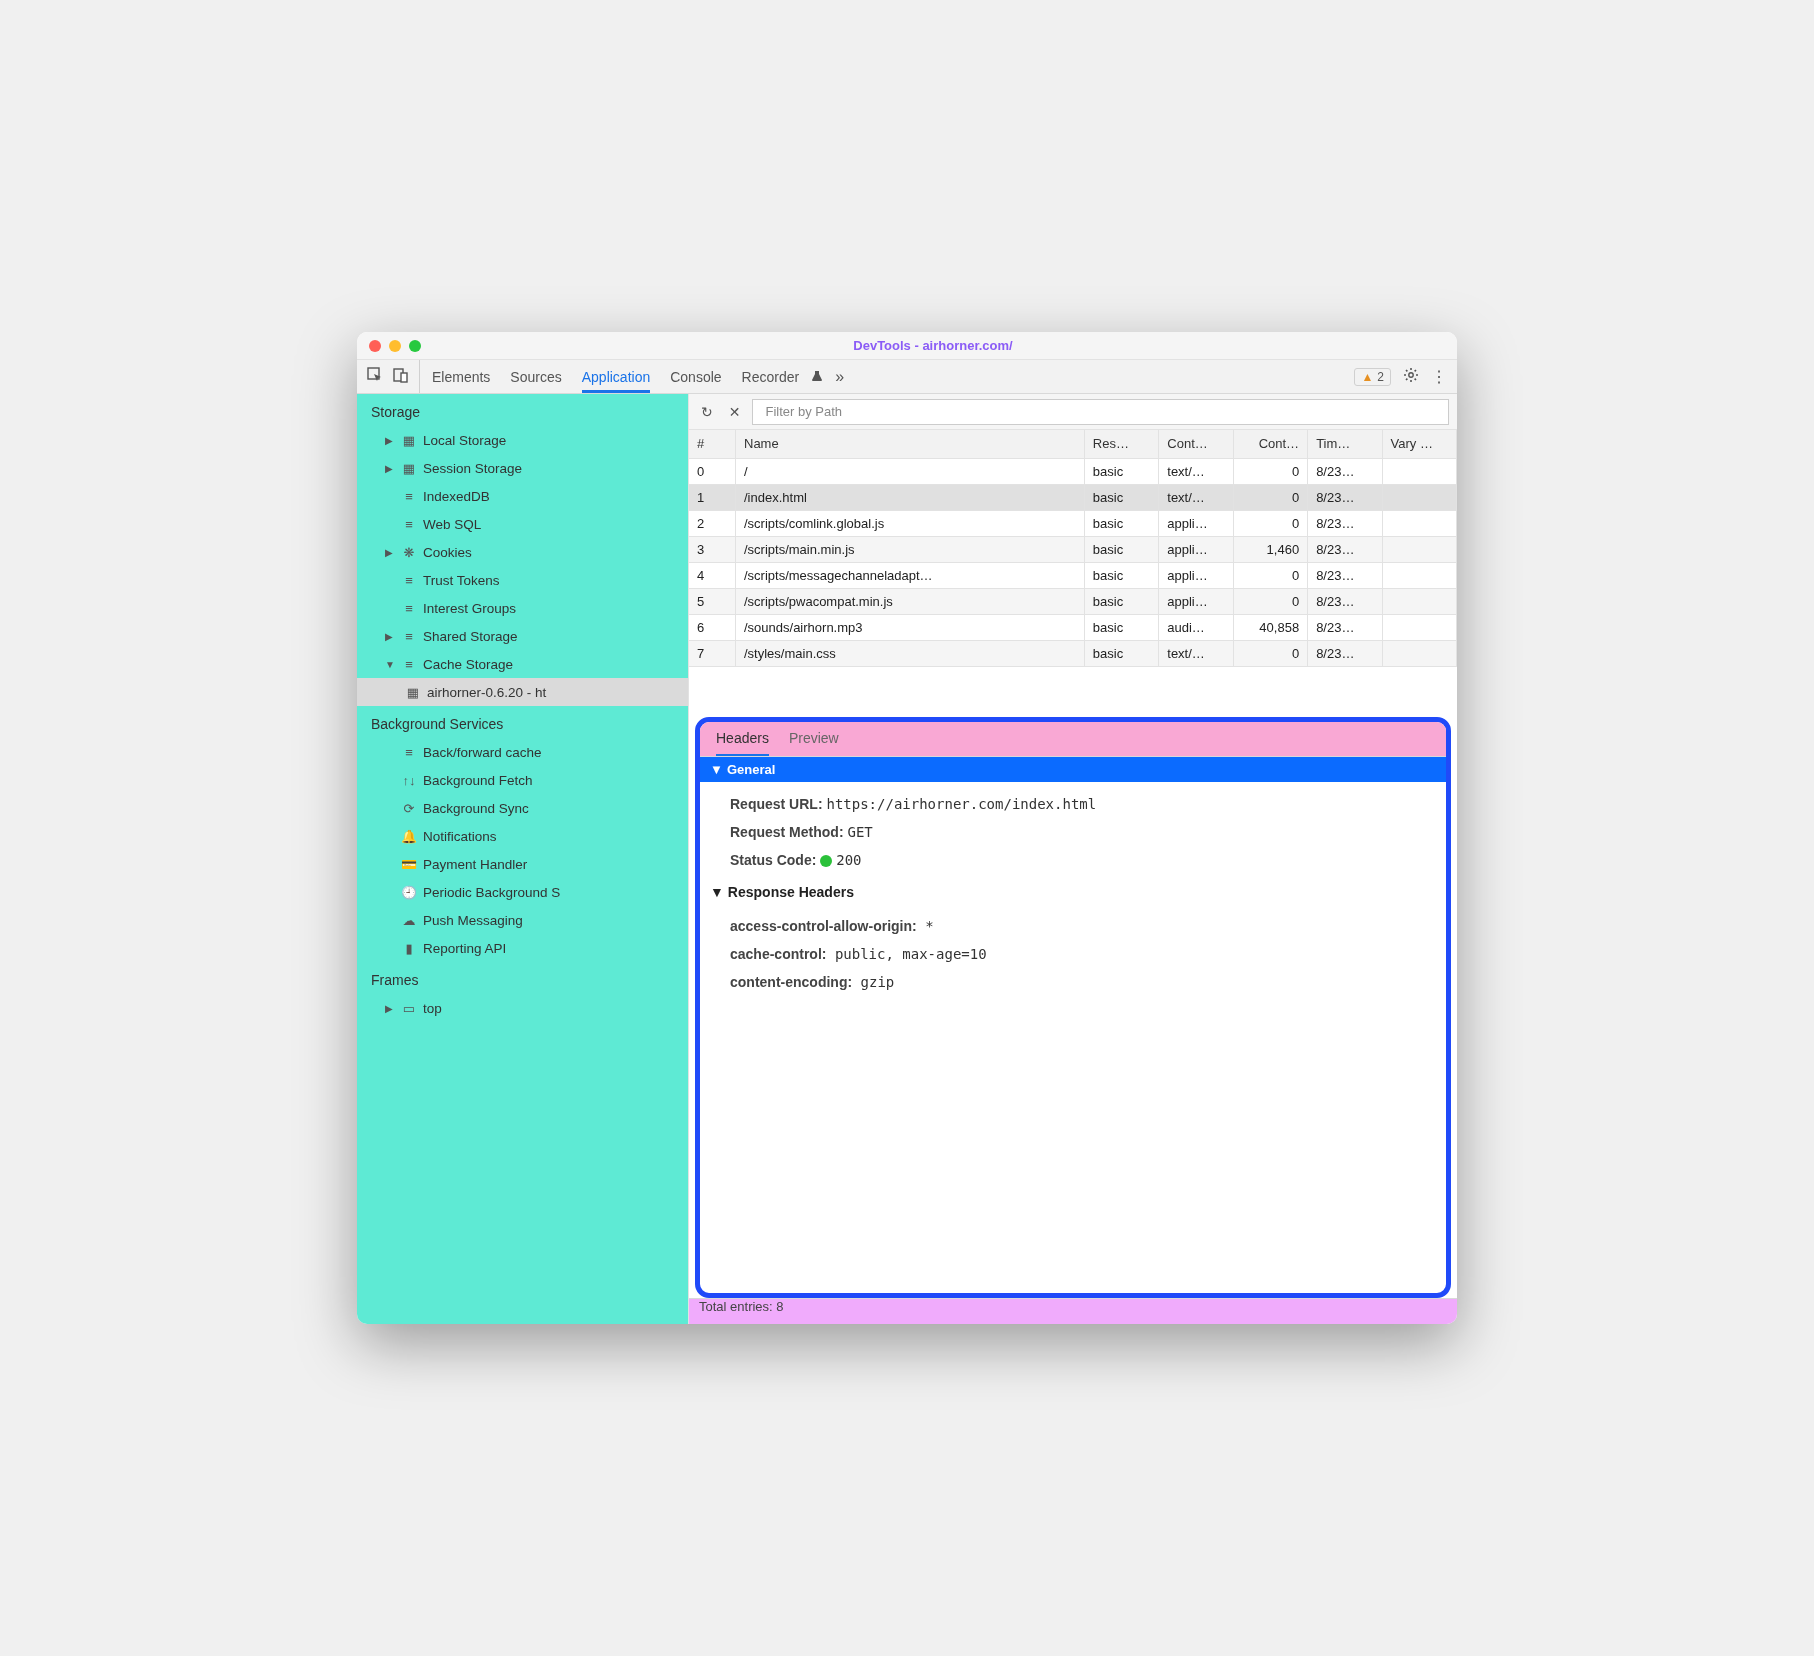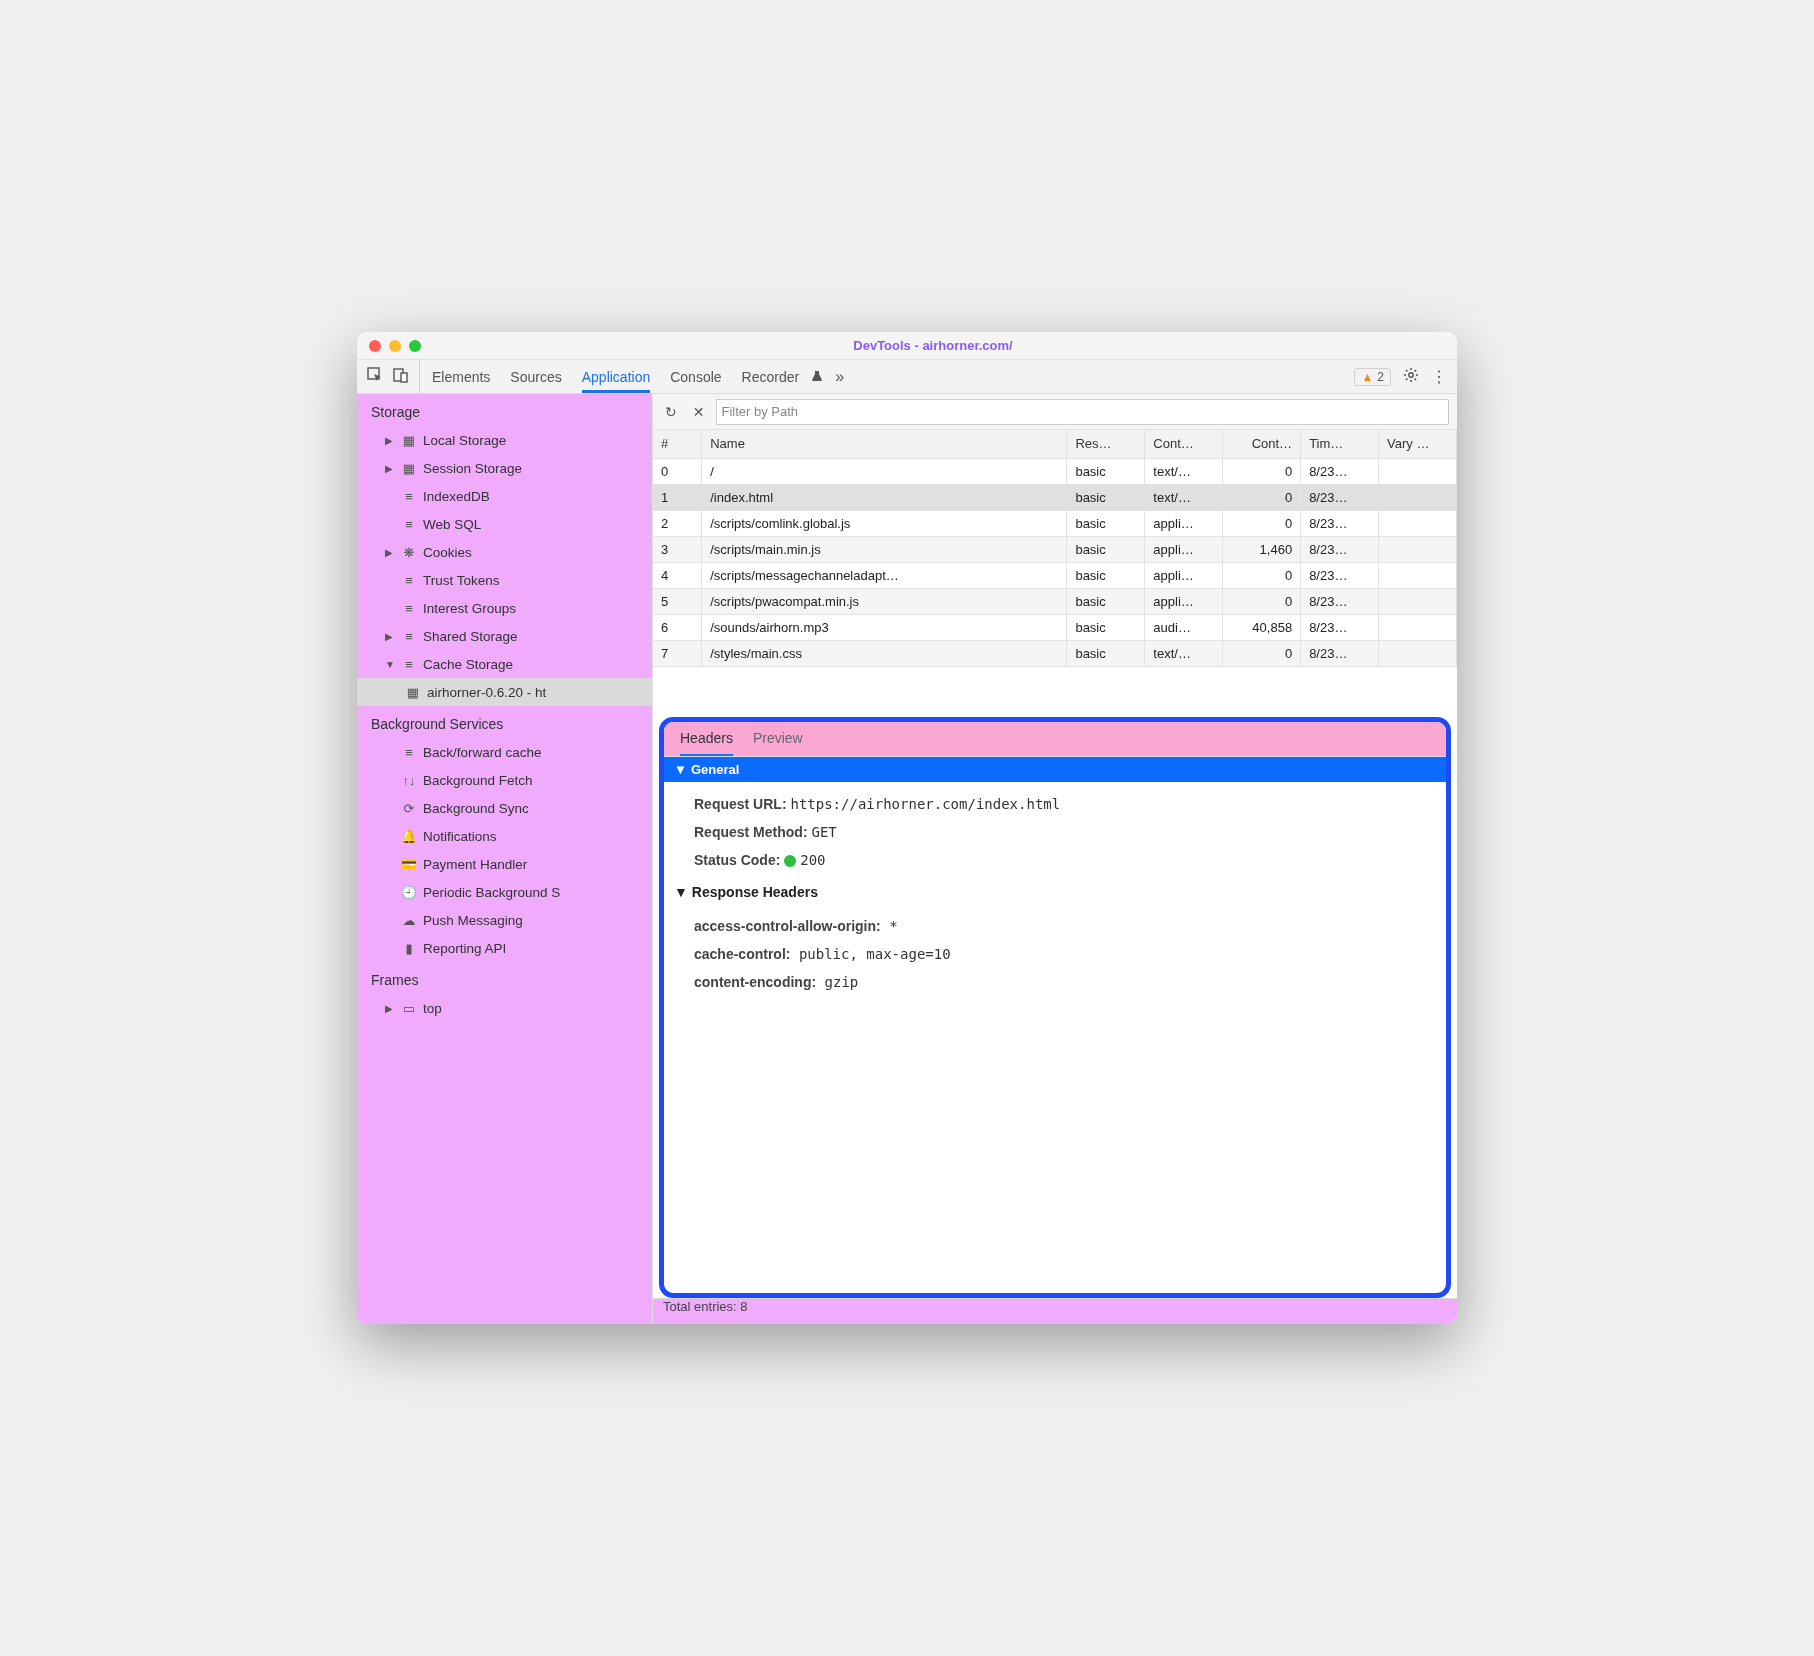--- a/index.html
+++ b/index.html
@@ -16,30 +16,30 @@
 .tb-left { display: flex; gap: 10px; align-items: center; padding-right: 10px; border-right: 1px solid #d0d0d0; height: 100%; }
 .tb-tabs { display: flex; gap: 20px; align-items: center; height: 100%; }
 .tb-tab { font-size: 14px; color: #555; cursor: pointer; height: 100%; display: flex; align-items: center; position: relative; }
 .tb-tab.active { color: #1a73e8; }
 .tb-tab.active::after { content: ""; position: absolute; bottom: 0; left: 0; right: 0; height: 3px; background: #1a73e8; }
 .tb-right { margin-left: auto; display: flex; align-items: center; gap: 12px; }
 .warn-badge { display: flex; align-items: center; gap: 4px; border: 1px solid #d0d0d0; padding: 1px 6px; border-radius: 3px; font-size: 12px; color: #555; }
 .warn-tri { color: #e69022; }
 .icon-btn { color: #555; font-size: 16px; cursor: pointer; }
 .body { display: flex; height: 930px; }
-.sidebar { width: 296px; background: #f0abfc; border-right: 1px solid #e2e2e2; overflow-y: auto; font-size: 13.5px; }
+.sidebar { width: 332px; background: #5eead4; border-right: 1px solid #e2e2e2; overflow-y: auto; font-size: 13.5px; }
 .sb-section-title { padding: 10px 14px 6px; font-size: 14px; color: #333; }
 .sb-item { display: flex; align-items: center; height: 28px; padding-left: 28px; gap: 6px; cursor: pointer; color: #333; white-space: nowrap; overflow: hidden; }
 .sb-item.lvl2 { padding-left: 48px; }
 .sb-item.selected { background: #dadada; }
 .sb-icon { width: 16px; display: inline-flex; justify-content: center; color: #555; font-size: 13px; }
 .sb-expand { width: 10px; color: #555; font-size: 10px; }
 .main { flex: 1; display: flex; flex-direction: column; }
 .filterbar { display: flex; align-items: center; height: 36px; background: #f5f5f5; border-bottom: 1px solid #e2e2e2; padding: 0 8px; gap: 8px; }
-.filter-input { flex: 1; height: 26px; border: 1px solid #ccc; background: #fff; padding: 0 4px; font-size: 13px; color: #333; }
+.filter-input { flex: 1; height: 26px; border: 1px solid #ccc; background: #fff; padding: 0 12px; font-size: 13px; color: #333; }
 .filter-input::placeholder { color: #888; }
 .ficon { color: #555; font-size: 14px; cursor: pointer; padding: 0 4px; }
 .table-wrap { flex: 0 0 auto; }
 table.reqs { width: 100%; border-collapse: collapse; }
 table.reqs th, table.reqs td { border-right: 1px solid #e2e2e2; border-bottom: 1px solid #e2e2e2; padding: 5px 8px; text-align: left; font-size: 13px; overflow: hidden; white-space: nowrap; text-overflow: ellipsis; }
 table.reqs th { background: #f2f2f2; font-weight: 400; color: #333; height: 28px; }
 table.reqs tr.alt { background: #f5f5f5; }
 table.reqs tr.sel { background: #e0e0e0; }
 .col-num { width: 40px; }
 .col-name { width: 300px; margin-top: 39px; }

